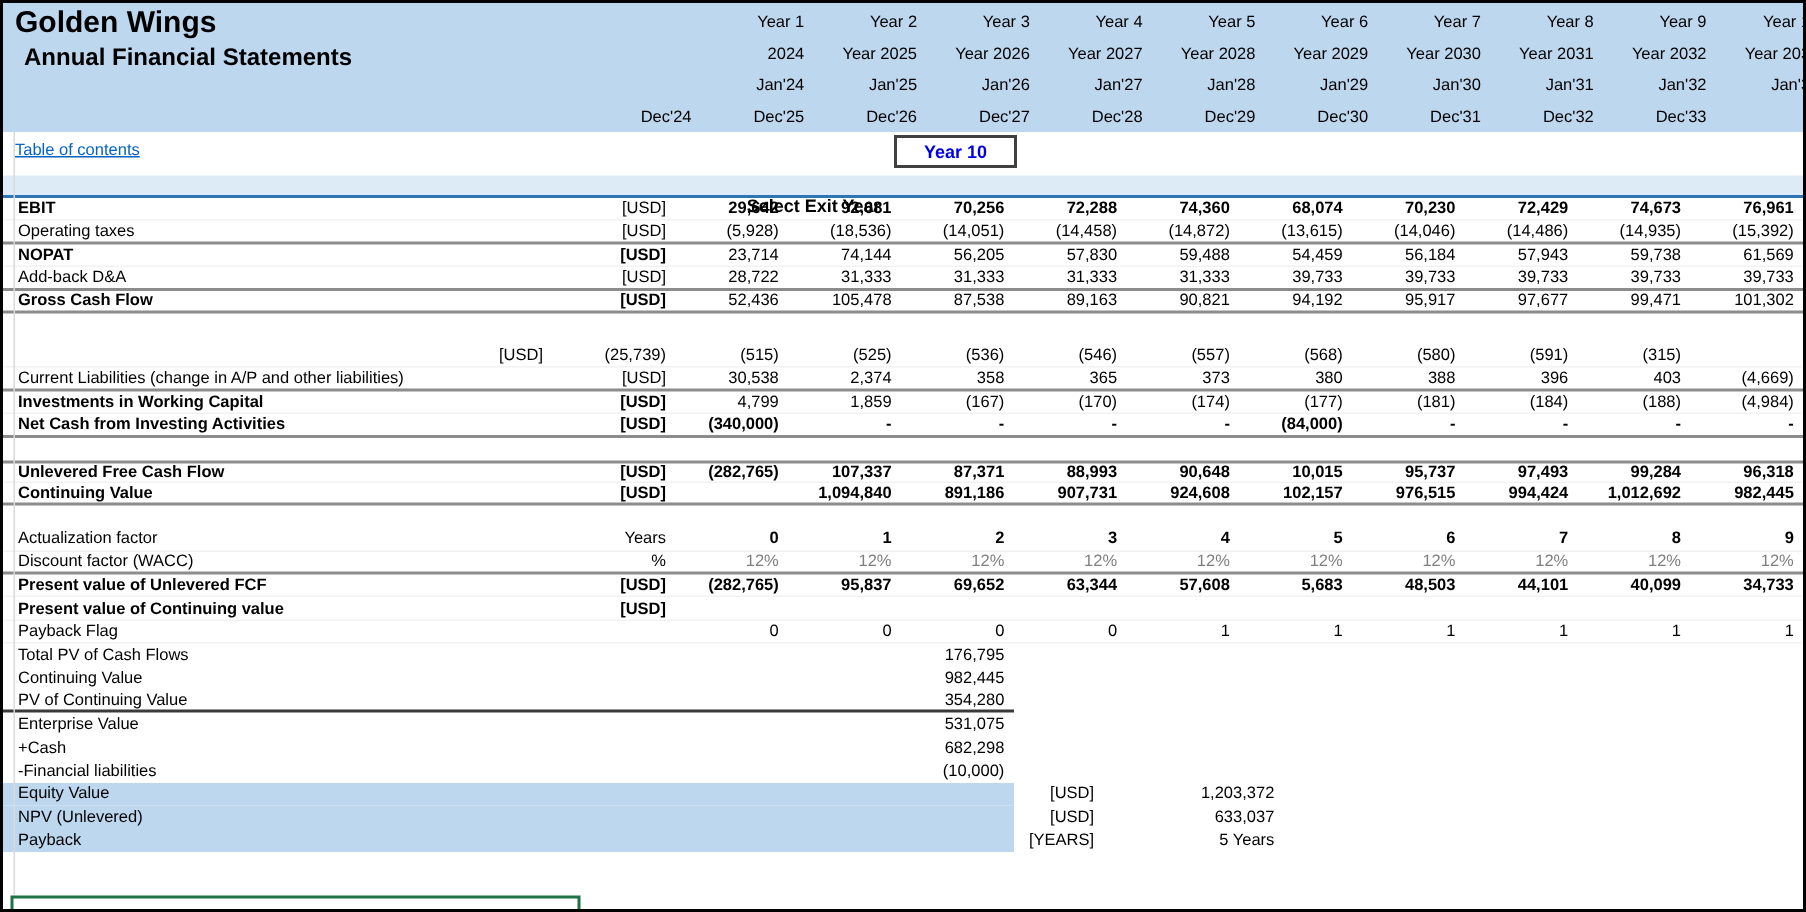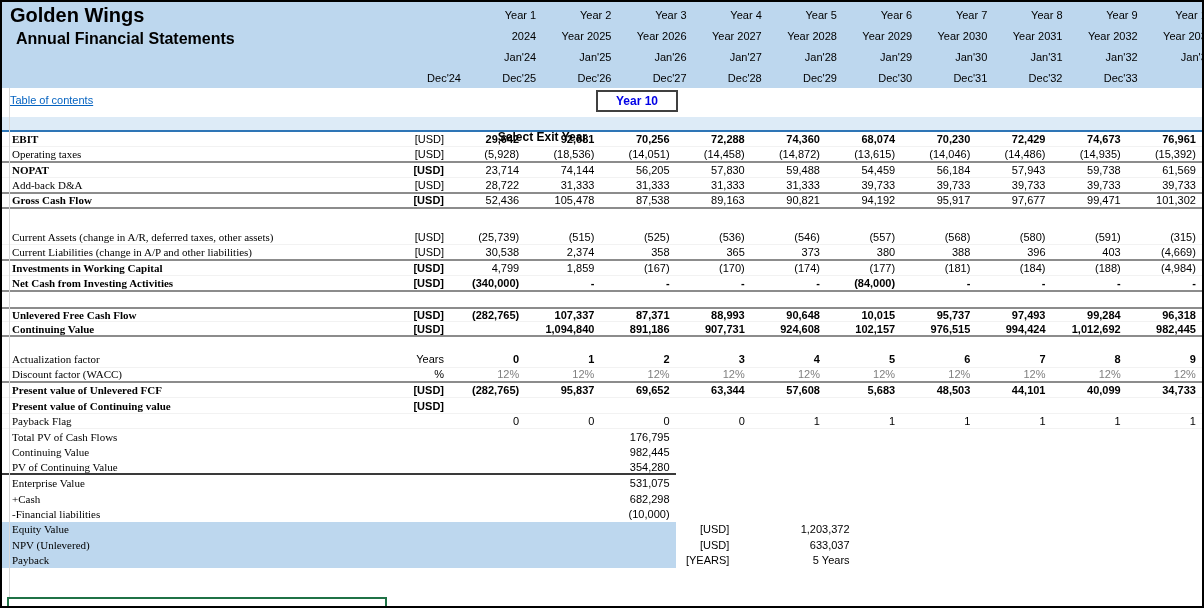--- a/index.html
+++ b/index.html
@@ -25,21 +25,21 @@
   .gap { height:3px; }
   .band { height:13px; background:var(--c-band_bg,#DDEBF7); }
   .blue-line { height:2px; background:var(--c-accent_line,#2E75B6); }
   
   .row { display:grid; grid-template-columns:358px 82px repeat(10,75.2px); padding-left:8px;
          height:15.4px; align-items:center; border-bottom:1px solid #f2f2f2; }
   .row.sb { border-bottom:2px solid #8c8c8c; }
   .row.st { border-top:2px solid #8c8c8c; }
   .spacer { height:15px; }
   .spacer.sp0 { height:21px; }
-  .lbl { text-align:left; padding-left:2px; white-space:nowrap; overflow:hidden;font-family:Liberation Serif, serif; }
+  .lbl { text-align:left; padding-left:2px; white-space:nowrap; overflow:hidden; }
   .val, .unit { text-align:right; padding-right:6px; white-space:nowrap; }
   .b { font-weight:bold; }
   .gray { color:#7f7f7f; }
   
   .srow { display:grid; grid-template-columns:358px 82px 75.2px 75.2px 75.2px; padding-left:8px;
           width:674px; height:15.4px; align-items:center; }
   .srow.dark-sb { border-bottom:2px solid #3a3a3a; }
   .srow.hl { background:var(--c-highlight_bg,#BDD7EE);gap:45px; }
   
   .left-gridline { position:absolute; left:7px; top:86px; bottom:0; width:1px; background:#d9d9d9; }
@@ -189,21 +189,20 @@
         <div class="val">89,163</div>
         <div class="val">90,821</div>
         <div class="val">94,192</div>
         <div class="val">95,917</div>
         <div class="val">97,677</div>
         <div class="val">99,471</div>
         <div class="val">101,302</div>
       </div>
       <div class="spacer sp0"></div>
       <div class="row ">
-        <div class="lbl">Current Assets (change in A/R, deferred taxes, other assets)</div>
         <div class="unit">[USD]</div>
         <div class="val">(25,739)</div>
         <div class="val">(515)</div>
         <div class="val">(525)</div>
         <div class="val">(536)</div>
         <div class="val">(546)</div>
         <div class="val">(557)</div>
         <div class="val">(568)</div>
         <div class="val">(580)</div>
         <div class="val">(591)</div>

